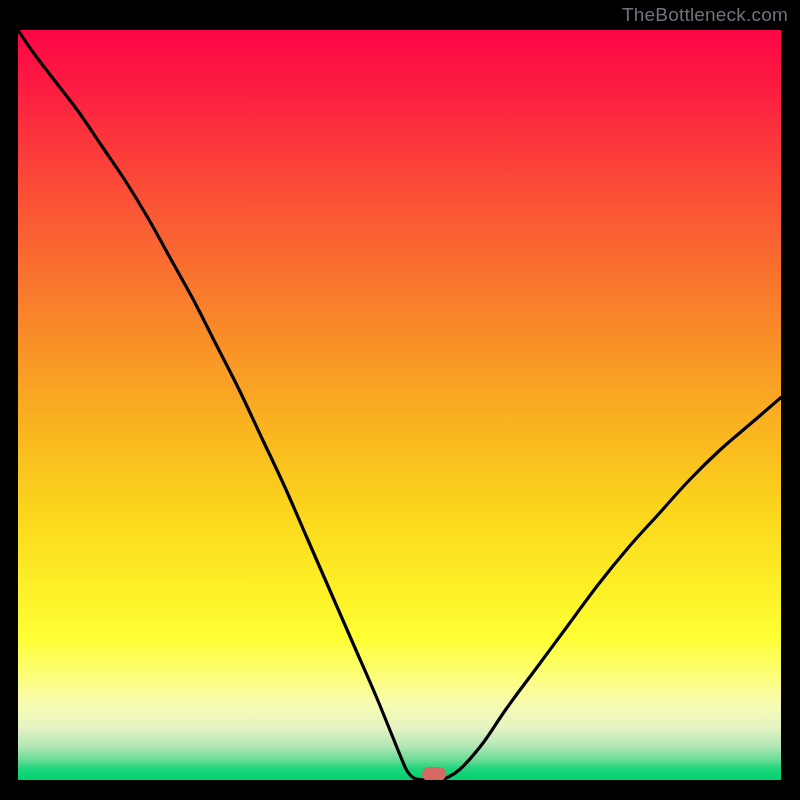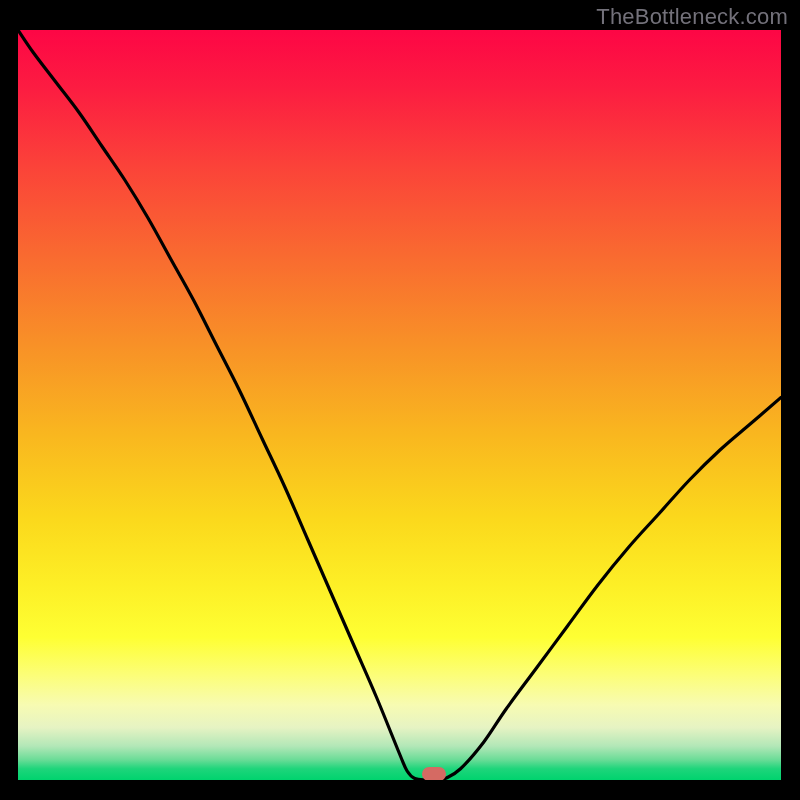--- a/index.html
+++ b/index.html
@@ -15,21 +15,21 @@
     position: relative;
     width: 800px;
     height: 800px;
     background: #000;
   }
   .watermark {
     position: absolute;
     top: 4px;
     right: 12px;
     color: #73717a;
-    font-size: 22px;
+    font-size: 19px;
     font-weight: 500;
     letter-spacing: 0.2px;
     z-index: 30;
     font-family: Arial, Helvetica, sans-serif;
   }
   .plot-area {
     position: absolute;
     left: 18px;
     top: 30px;
     width: 763px;

